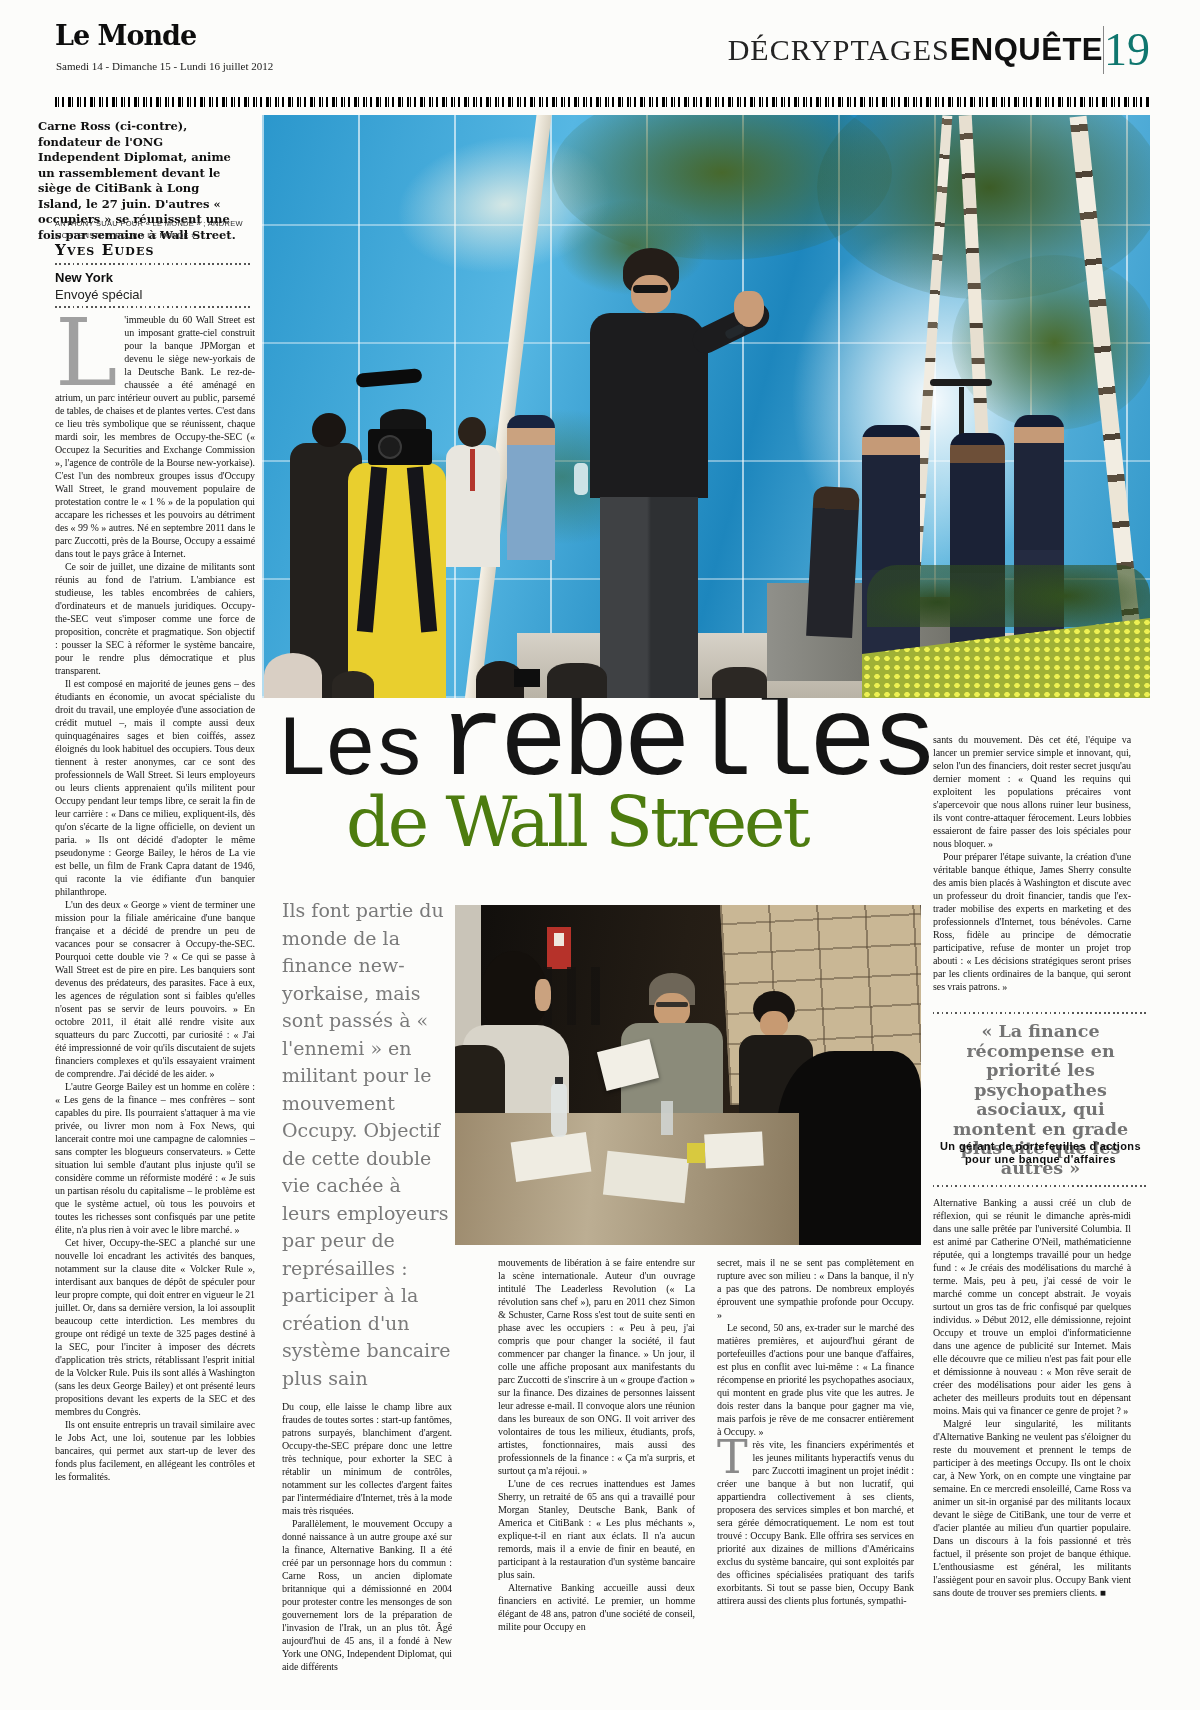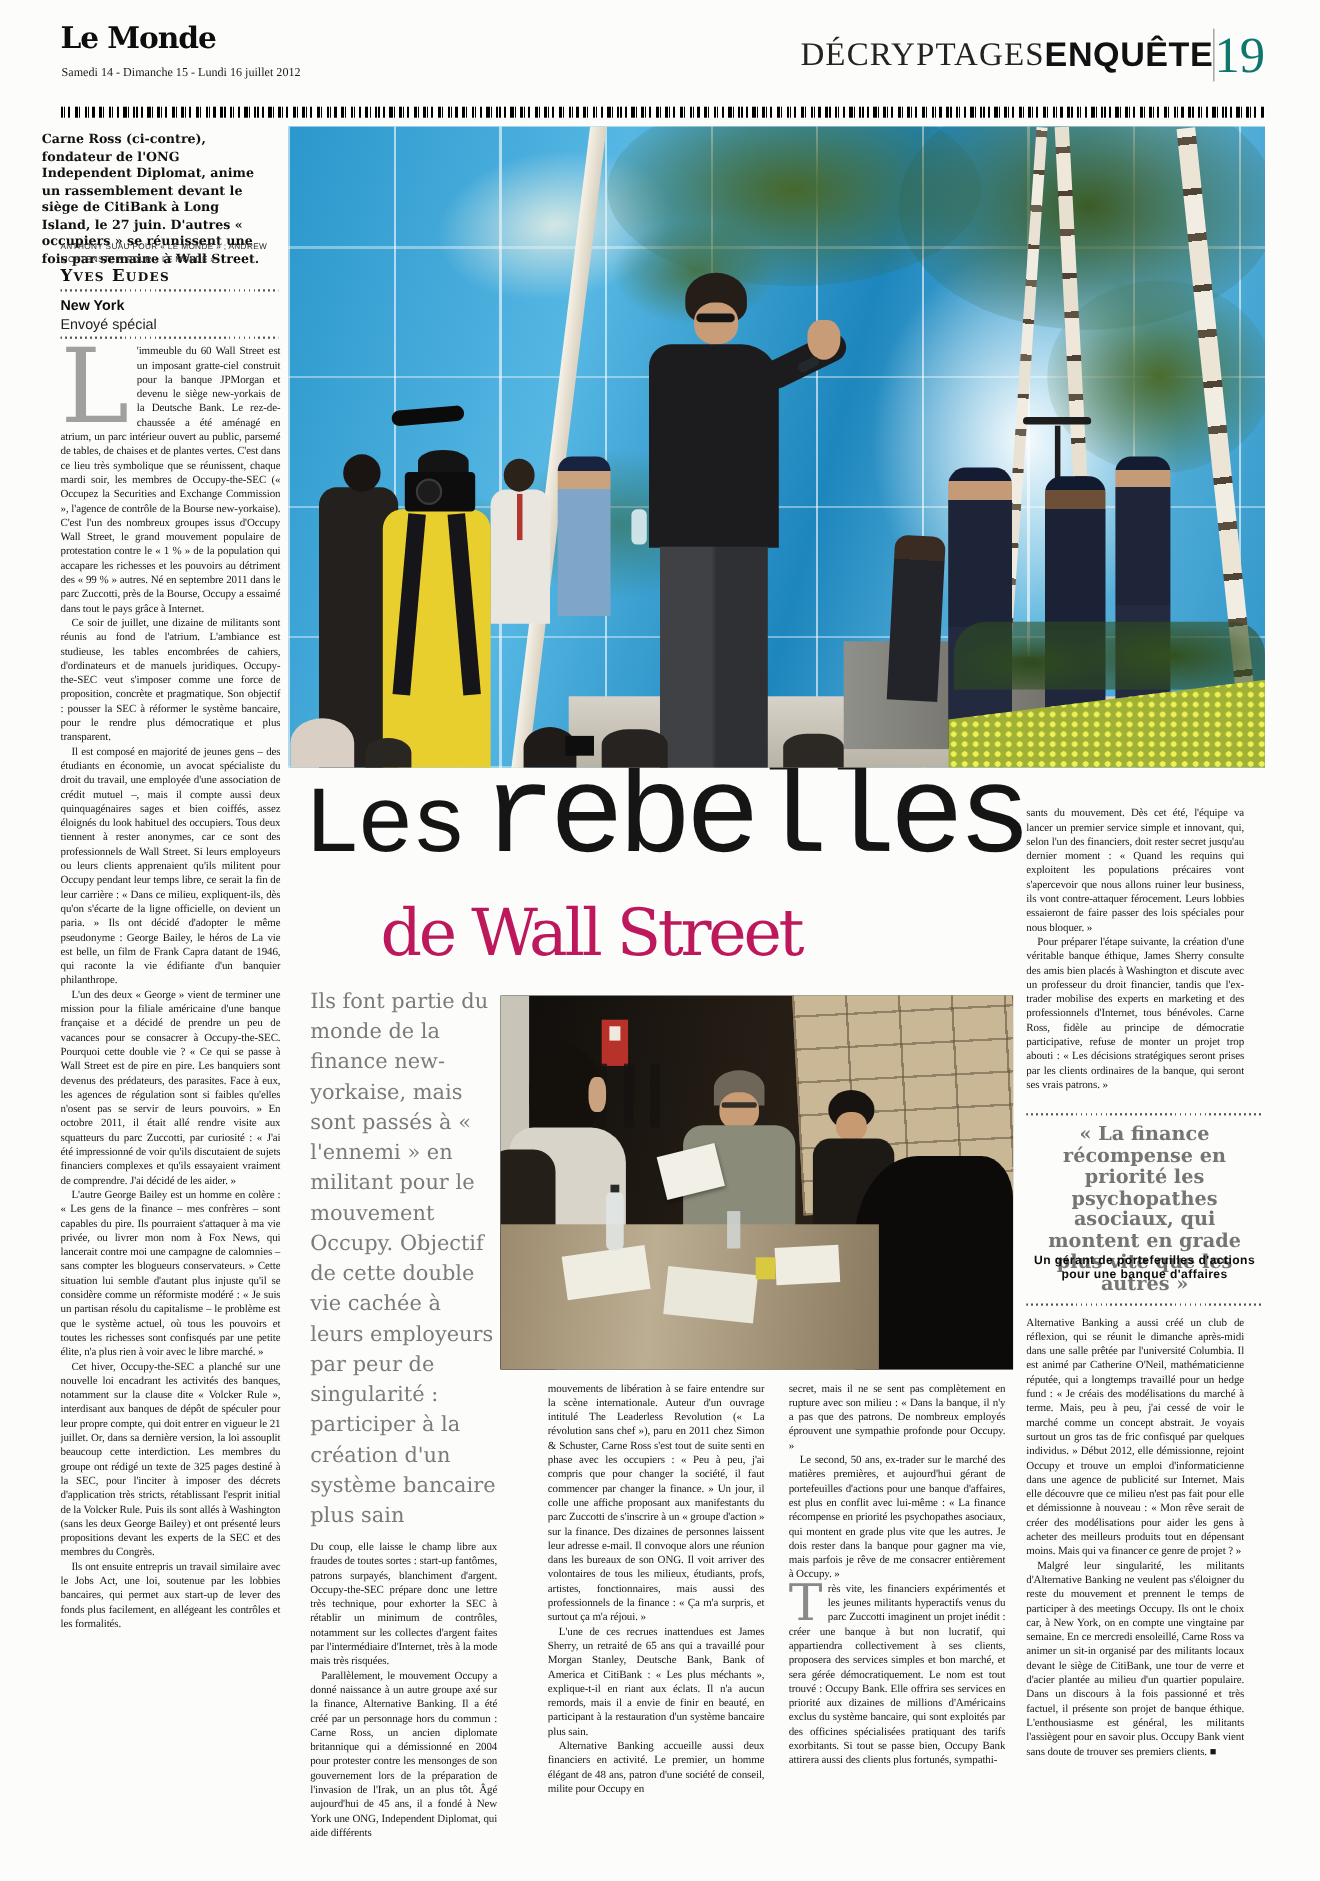--- a/index.html
+++ b/index.html
@@ -39,22 +39,22 @@
   .dropcap{float:left;font-family:"DejaVu Serif",serif;font-size:94px;line-height:74px;
     color:#a0a0a0;margin:3px 7px 0 0;}
   .dropcap2{float:left;font-family:"DejaVu Serif",serif;font-size:46px;line-height:37px;
     color:#8a8a8a;margin:1px 5px 0 0;}
 
   
   .headline1{position:absolute;left:276px;top:688px;display:flex;align-items:baseline;gap:16px;
     font-family:Liberation Mono, monospace;color:#151515;white-space:nowrap;}
   .hl-small{font-size:86px;letter-spacing:-3px;line-height:1;}
   .hl-large{font-size:113px;letter-spacing:-6px;line-height:1;}
-  .headline2{position:absolute;left:346px;top:818px;font-family:"DejaVu Serif",serif;
-    font-size:59px;letter-spacing:-3px;line-height:1;color:#be185d;white-space:nowrap;}
+  .headline2{position:absolute;left:346px;top:787px;font-family:"DejaVu Serif",serif;
+    font-size:70px;letter-spacing:-3px;line-height:1;color:#4d7c0f;white-space:nowrap;}
   .standfirst{position:absolute;left:282px;top:897px;width:170px;
     font-family:"DejaVu Serif",serif;font-size:19px;line-height:27.5px;color:#7a7a7a;}
   .pullquote{position:absolute;left:933px;top:1022px;width:215px;text-align:center;
     font-family:"DejaVu Serif",serif;font-weight:700;font-size:17.5px;line-height:19.5px;color:#757575;}
   .attribution{position:absolute;left:933px;top:1140px;width:215px;text-align:center;
     font-family:"Liberation Sans",sans-serif;font-weight:700;font-size:11px;line-height:13px;letter-spacing:.4px;color:#0d0d0d;}
 
   
   .photo{position:absolute;overflow:hidden;}
   .photo *{position:absolute;}
@@ -144,21 +144,21 @@
     <div data-name="crowd-silhouette" style="left:285px;top:548px;width:60px;height:35px;background:#262320;border-radius:40% 40% 0 0;z-index:4;"></div>
     <div data-name="crowd-silhouette" style="left:450px;top:552px;width:55px;height:31px;background:#2c2824;border-radius:40% 40% 0 0;z-index:4;"></div>
   </div>
 
   <div class="headline1" data-name="headline-line1">
     <span class="hl-small" data-name="headline-word-small">Les</span>
     <span class="hl-large" data-name="headline-word-large">rebelles</span>
   </div>
   <div class="headline2" data-name="headline-line2">de Wall Street</div>
 
-  <div class="standfirst" data-name="standfirst">Ils font partie du monde de la finance new-yorkaise, mais sont passés à « l'ennemi » en militant pour le mouvement Occupy. Objectif de cette double vie cachée à leurs employeurs par peur de singularité : participer à la création d'un système bancaire plus sain</div>
+  <div class="standfirst" data-name="standfirst">Ils font partie du monde de la finance new-yorkaise, mais sont passés à « l'ennemi » en militant pour le mouvement Occupy. Objectif de cette double vie cachée à leurs employeurs par peur de représailles : participer à la création d'un système bancaire plus sain</div>
 
   <div class="photo ph2" data-name="meeting-photo-alternative-banking">
     <div data-name="window-light" style="left:0;top:0;width:26px;height:215px;background:#ded8cb;opacity:.9;"></div>
     <div data-name="stone-tile-wall" style="left:270px;top:-10px;width:200px;height:205px;background:repeating-linear-gradient(90deg,rgba(90,75,55,.55) 0 2px,transparent 2px 48px),repeating-linear-gradient(0deg,rgba(90,75,55,.5) 0 2px,transparent 2px 30px),#c9b795;transform:rotate(-3deg);"></div>
     <div data-name="red-sign" style="left:92px;top:22px;width:24px;height:42px;background:#b6322a;"></div>
     <div data-name="red-sign-glyph" style="left:99px;top:28px;width:10px;height:13px;background:#efe8df;"></div>
     <div data-name="bar-bottles" style="left:40px;top:62px;width:110px;height:58px;background:repeating-linear-gradient(90deg,#15120f 0 9px,transparent 9px 24px);opacity:.8;"></div>
     <div data-name="woman-hair" style="left:26px;top:46px;width:66px;height:80px;background:#14100c;border-radius:50% 50% 40% 40%;"></div>
     <div data-name="woman-face" style="left:80px;top:74px;width:16px;height:32px;background:#caa27f;border-radius:40%;"></div>
     <div data-name="woman-white-top" style="left:8px;top:120px;width:106px;height:96px;background:#d8d4c9;border-radius:22px 32px 0 0;"></div>

